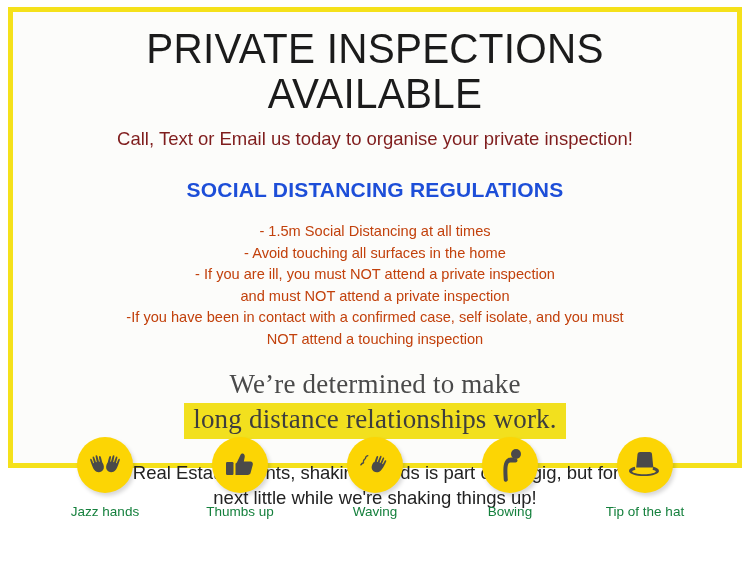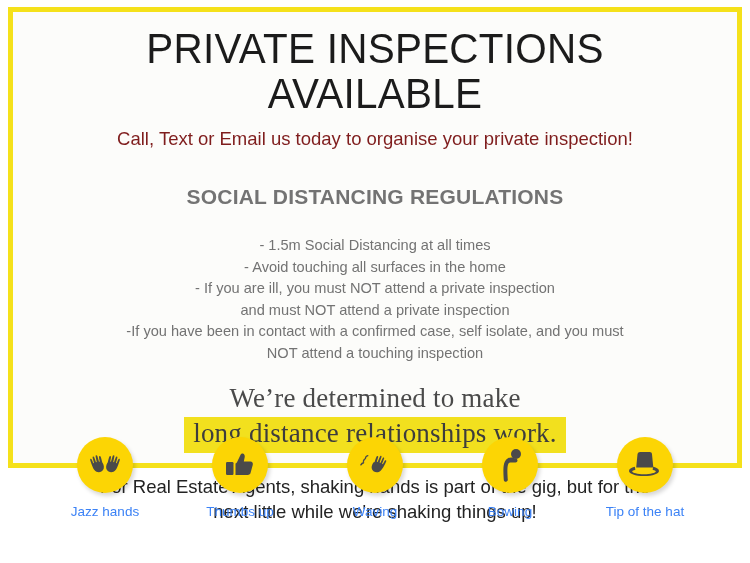--- a/index.html
+++ b/index.html
@@ -45,34 +45,34 @@
   .subtitle {
     margin: 0;
     padding-top: 12px;
     font-size: 18.5px;
     font-weight: 400;
     color: #7f1d1d;
     line-height: 1.2;
   }
 
   .section-heading {
-    margin: 8px;
+    margin: 1px;
     padding-top: 27px;
     font-size: 21px;
     font-weight: 700;
-    color: #737373;
+    color: #1d4ed8;
     letter-spacing: 0.2px;
   }
 
   .rules {
     margin: 0;
     padding-top: 18px;
     font-size: 14.6px;
     font-weight: 400;
-    color: #737373;
+    color: #c2410c;
     line-height: 1.47;
   }
   .rules .rule-line { display: block; }
 
   .tagline {
     padding-top: 19px;
     font-family: "Liberation Serif", serif;
     color: #4A4A4A;
     font-weight: 400;
     line-height: 1.16;
@@ -128,21 +128,21 @@
     background: #FCD504;
     display: flex;
     align-items: center;
     justify-content: center;
     box-shadow: 2px 3px 4px rgba(0,0,0,0.16);
   }
   .badge svg { display: block; }
   .gesture-label {
     margin-top: 11px;
     font-size: 13.5px;
-    color: #3b82f6;
+    color: #15803d;
     white-space: nowrap;
   }
 </style>
 </head>
 <body>
 
 <div class="poster">
   <div class="inner">
 
     <h1 class="title">PRIVATE INSPECTIONS AVAILABLE</h1>

